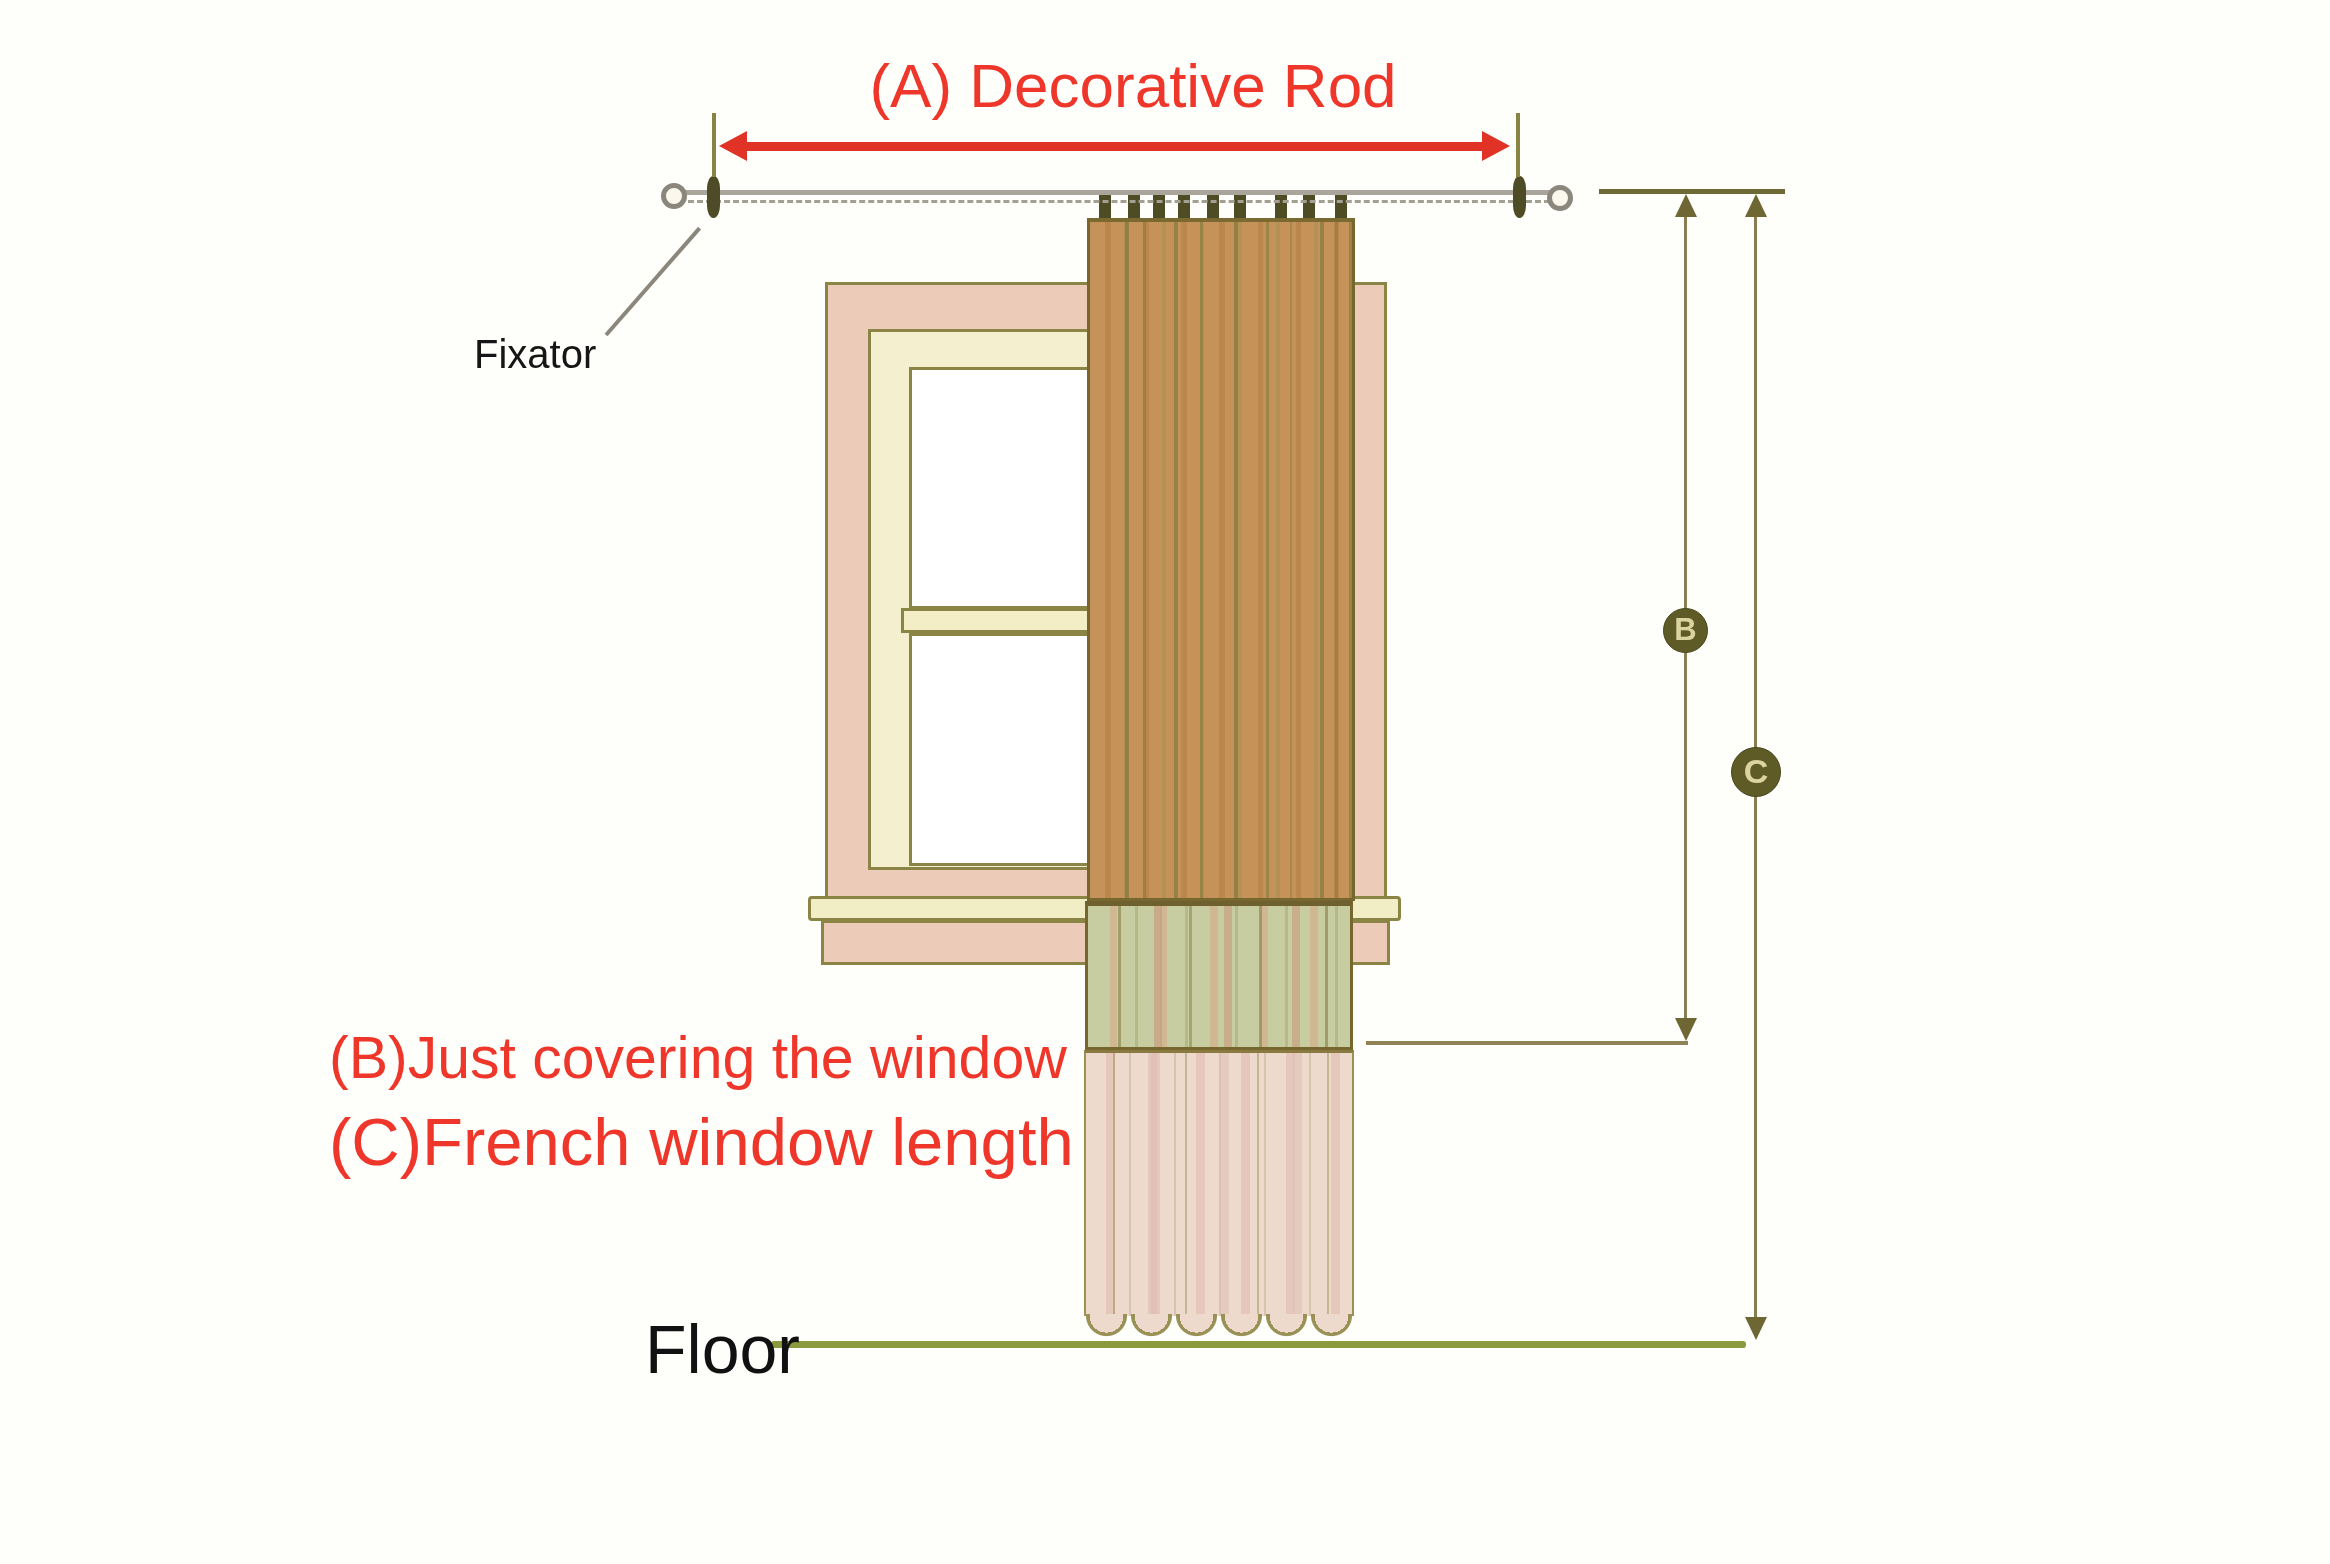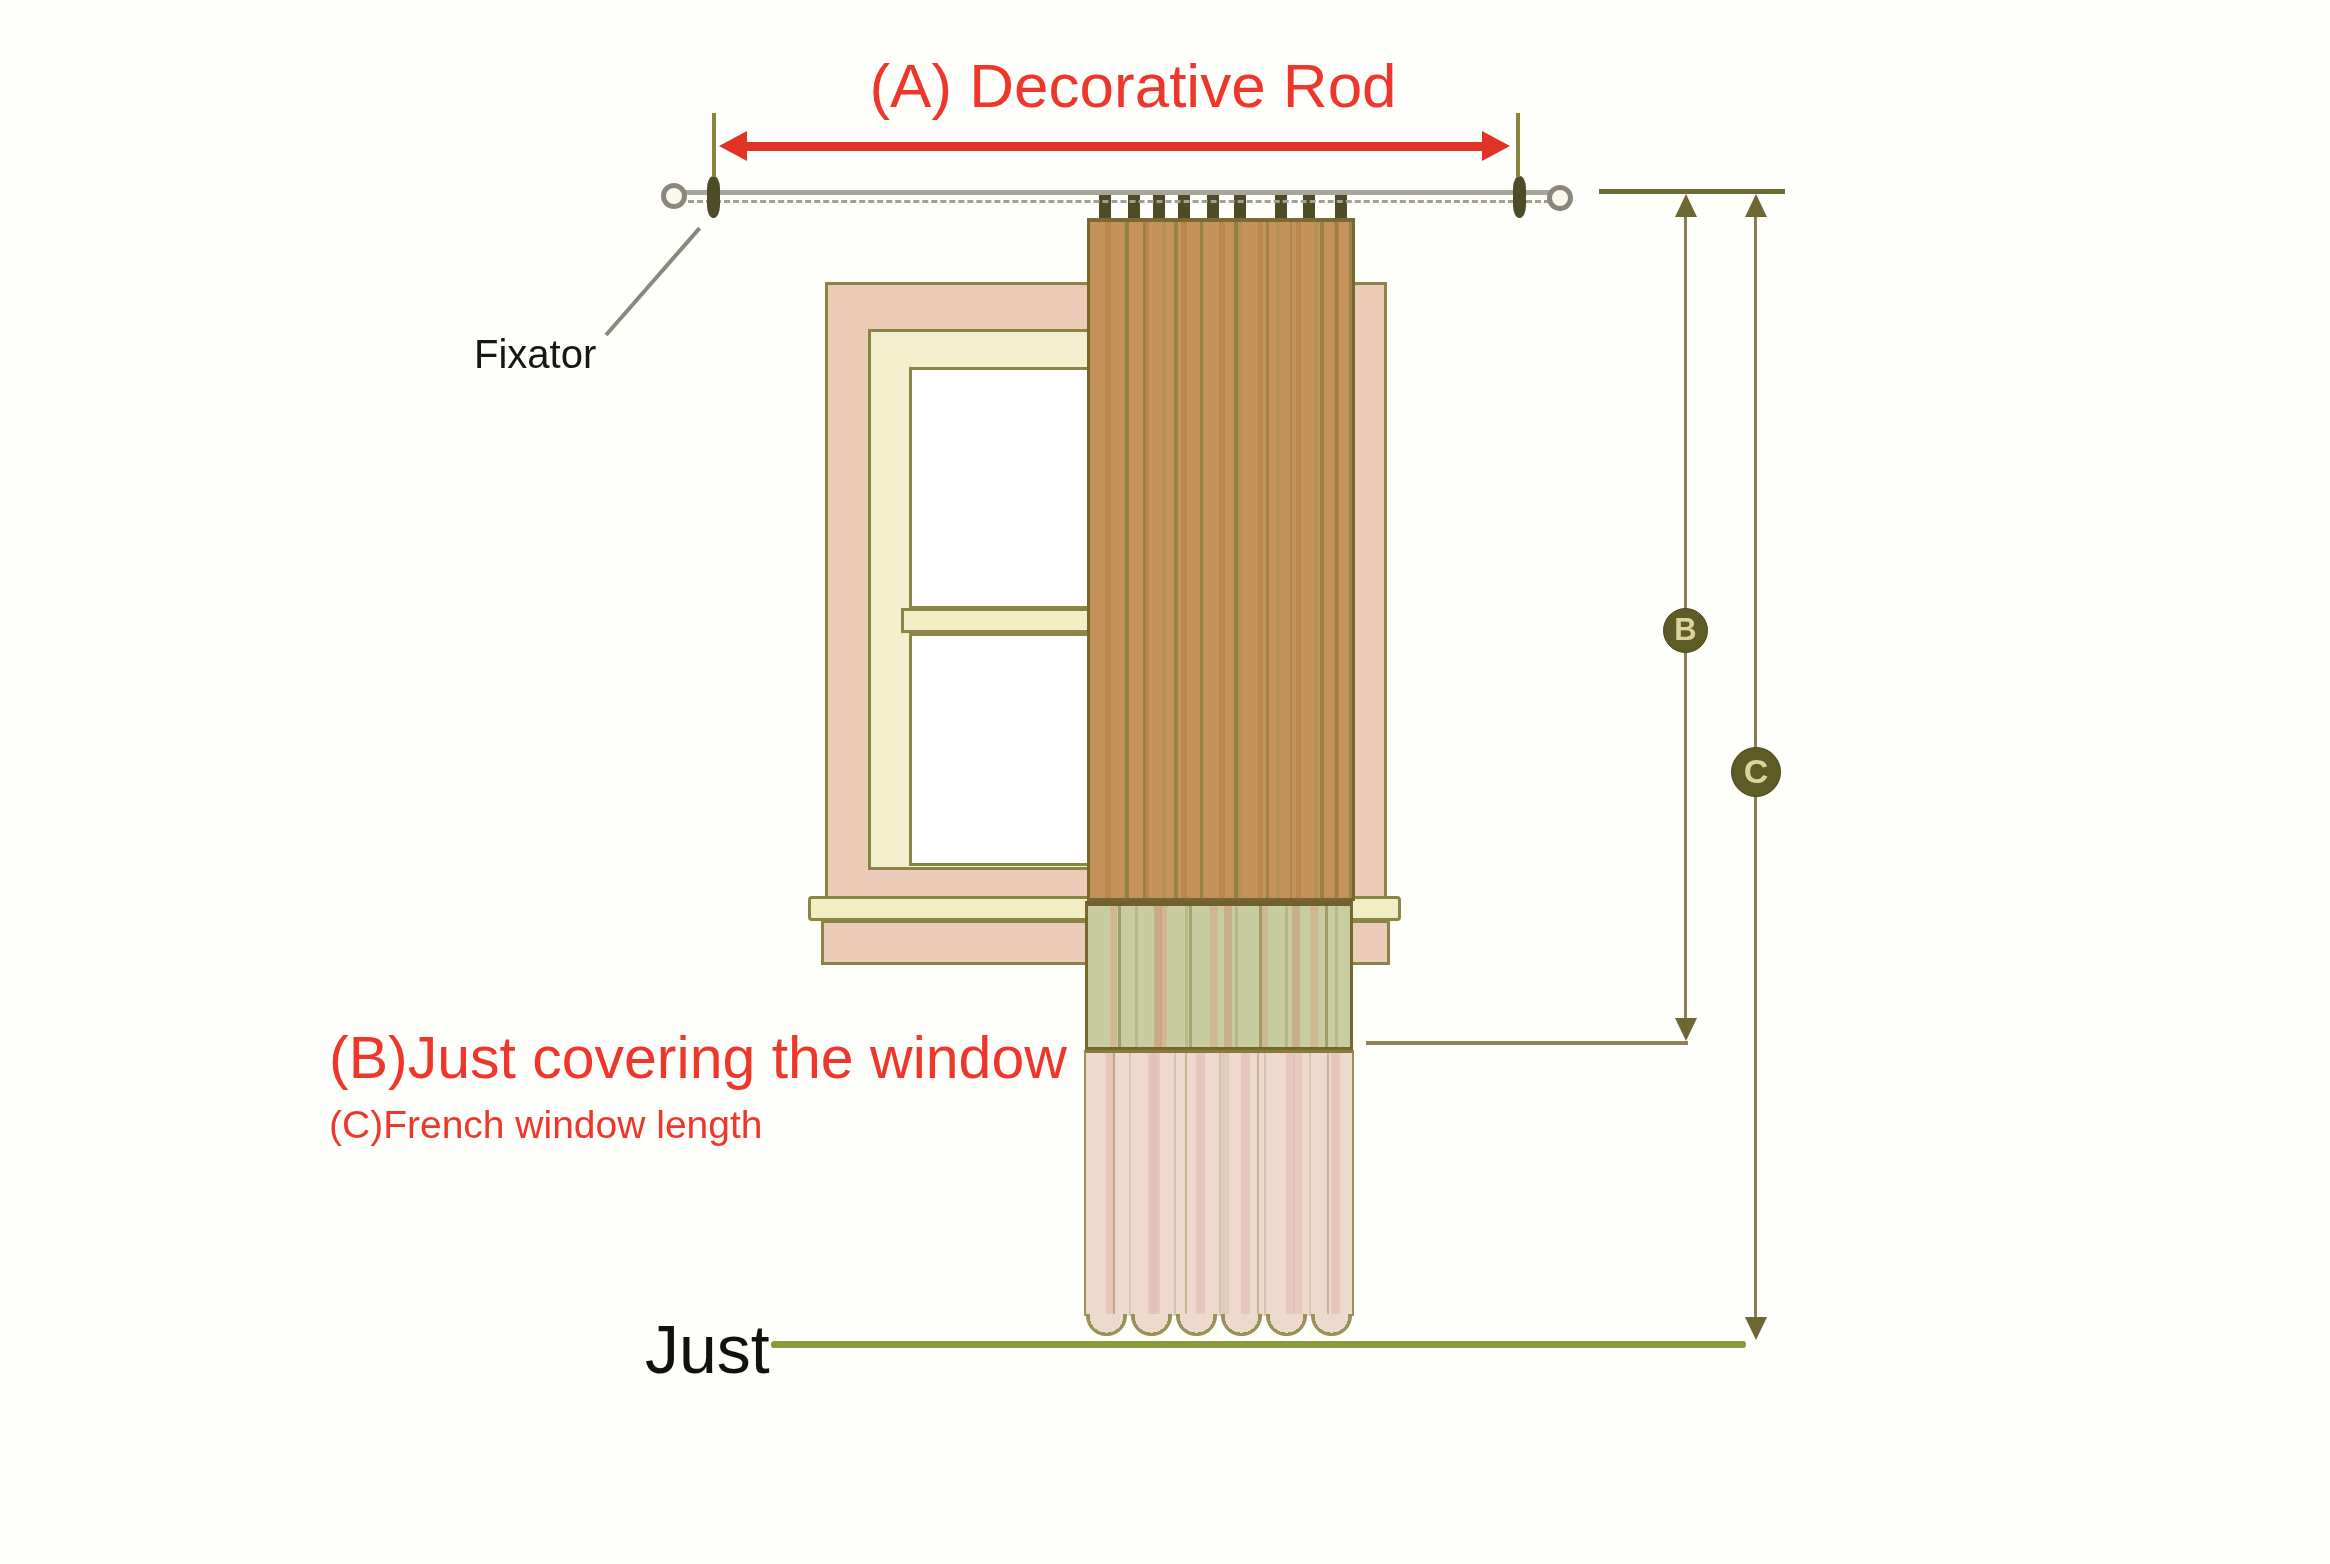--- a/index.html
+++ b/index.html
@@ -20,21 +20,21 @@
     left:719px;top:131px;width:0;height:0;
     border-top:15.5px solid transparent;border-bottom:15.5px solid transparent;
     border-right:28px solid #e03225;
   }
   .arrow-red-head-right{
     left:1482px;top:131px;width:0;height:0;
     border-top:15.5px solid transparent;border-bottom:15.5px solid transparent;
     border-left:28px solid #e03225;
   }
   .label-b-red{left:329px;top:1024px;color:#ee372a;font-size:59px;white-space:nowrap;}
-  .label-c-red{left:329px;top:1103px;color:#ee372a;font-size:39px;white-space:nowrap;}
+  .label-c-red{left:329px;top:1103px;color:#ee372a;font-size:67px;white-space:nowrap;}
 
   
   .rod-line-top{left:666px;top:190px;width:895px;height:5.4px;background:#a9a59a;border-radius:3.1px;}
   .rod-line-bottom{left:670px;top:200px;width:889px;height:0;border-top:3.1px dashed #a39f93;}
   .finial{width:26.4px;height:26.4px;border-radius:50%;border:5.4px solid #8b877d;background:#faf8ec;}
   .finial-left{left:661px;top:183px;}
   .finial-right{left:1547px;top:185px;}
   .rod-bracket{width:13.2px;height:42px;background:#4e4c26;border-radius:6.2px/12.4px;}
   .bracket-left{left:707px;top:176px;}
   .bracket-right{left:1513px;top:176px;}
@@ -197,16 +197,16 @@
 
   <div class="title-red">(A) Decorative Rod</div>
   <div class="arrow-red-shaft"></div>
   <div class="arrow-red-head-left"></div>
   <div class="arrow-red-head-right"></div>
   <div class="label-b-red">(B)Just covering the window</div>
   <div class="label-c-red">(C)French window length</div>
 
   <div class="fixator-line"></div>
   <div class="fixator-label">Fixator</div>
-  <div class="floor-label">Just</div>
+  <div class="floor-label">Floor</div>
 
 </div>
 
 
 </body></html>

